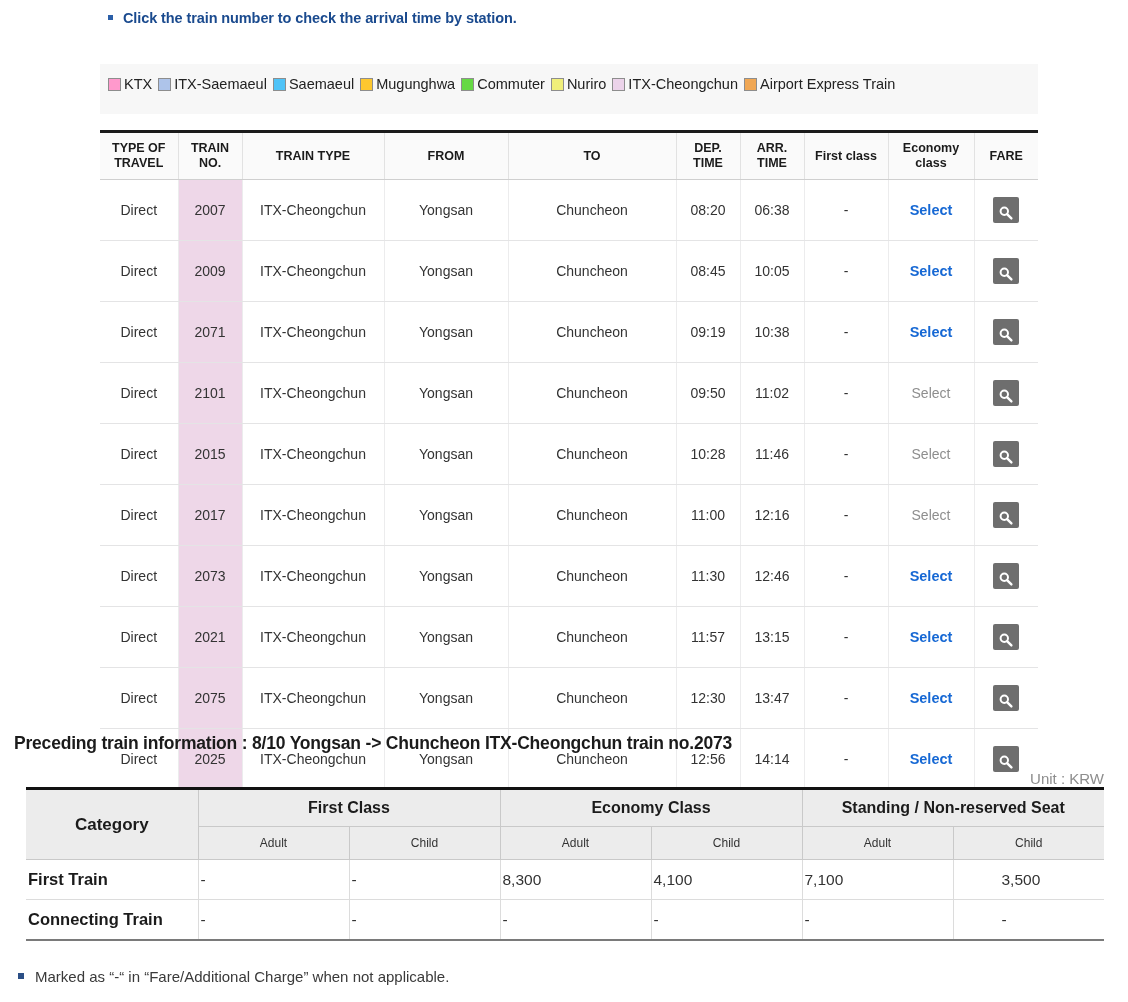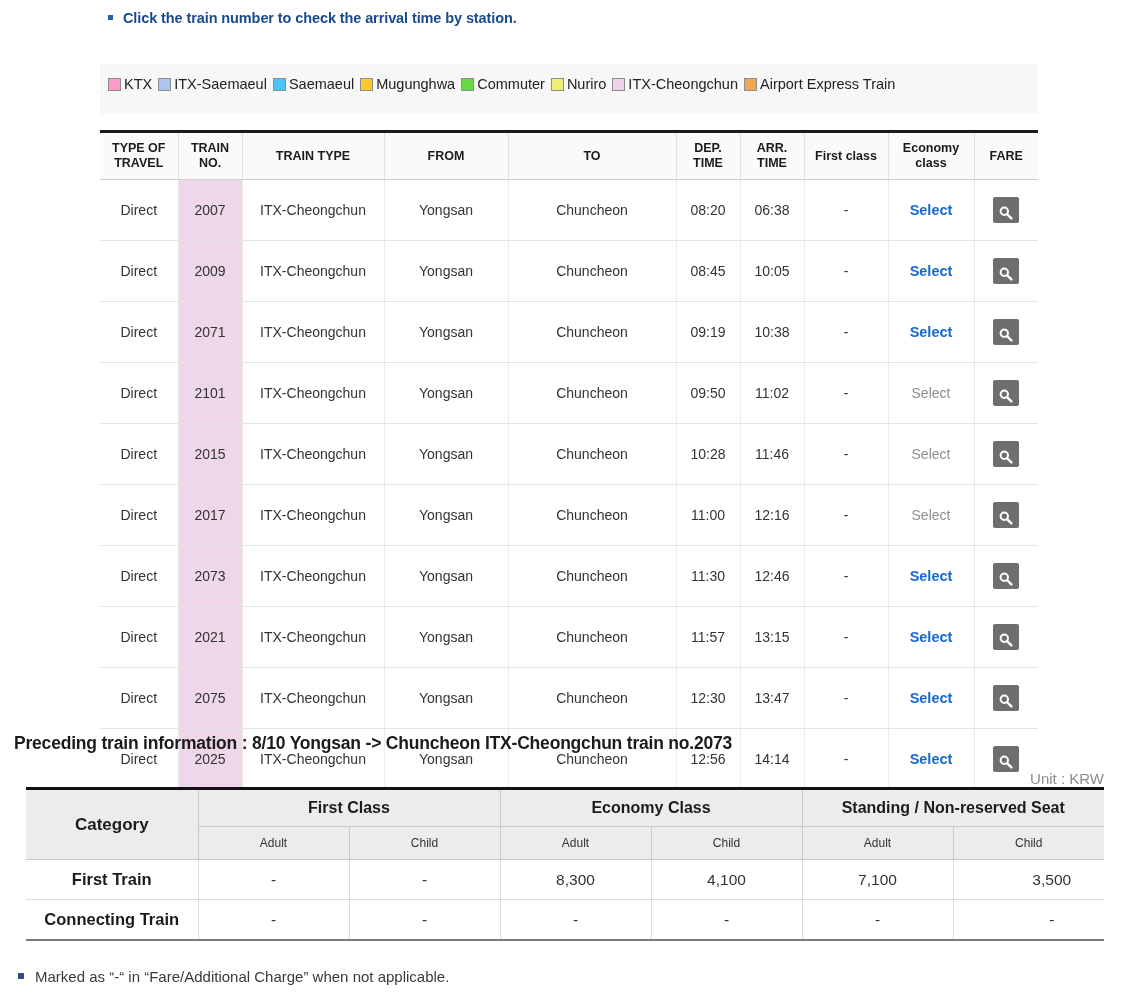--- a/index.html
+++ b/index.html
@@ -185,21 +185,20 @@
     font-weight: normal;
     font-size: 12px;
     color: #333;
   }
   table.fare th.cat {
     font-size: 17px;
     border-bottom: 1px solid #c9c9c9;
   }
   table.fare th:last-child { border-right: none; }
   table.fare td {
-    text-align: center;
     font-size: 15.5px;
     color: #333;
     border-right: 1px solid #dcdcdc;
     border-bottom: 1px solid #dcdcdc;
     padding: 10px 2px;
     background: #ffffff;
   }
   table.fare td.rowlabel {
     font-weight: bold;
     font-size: 16.5px;

